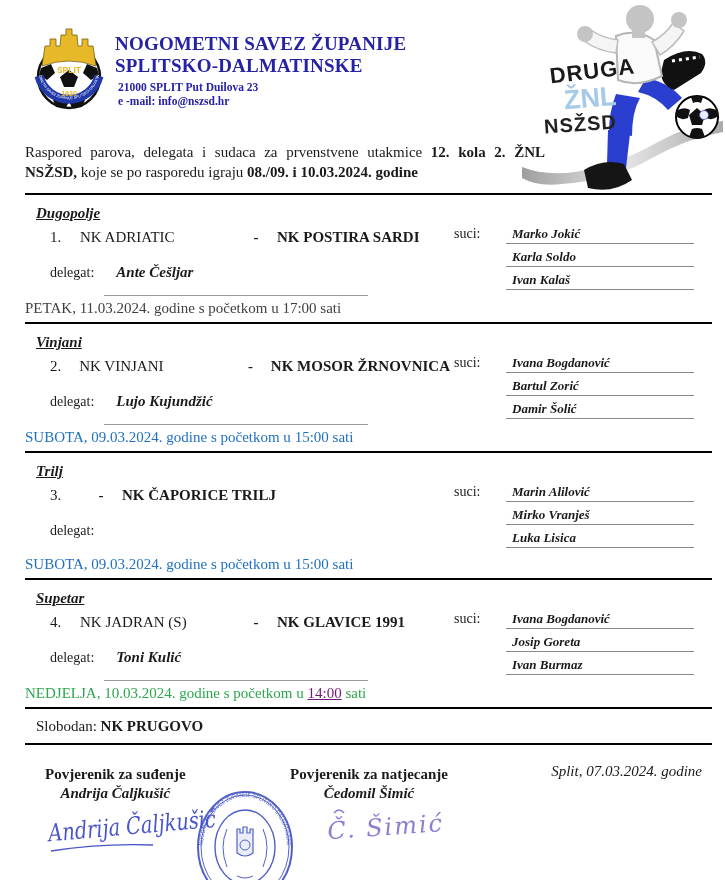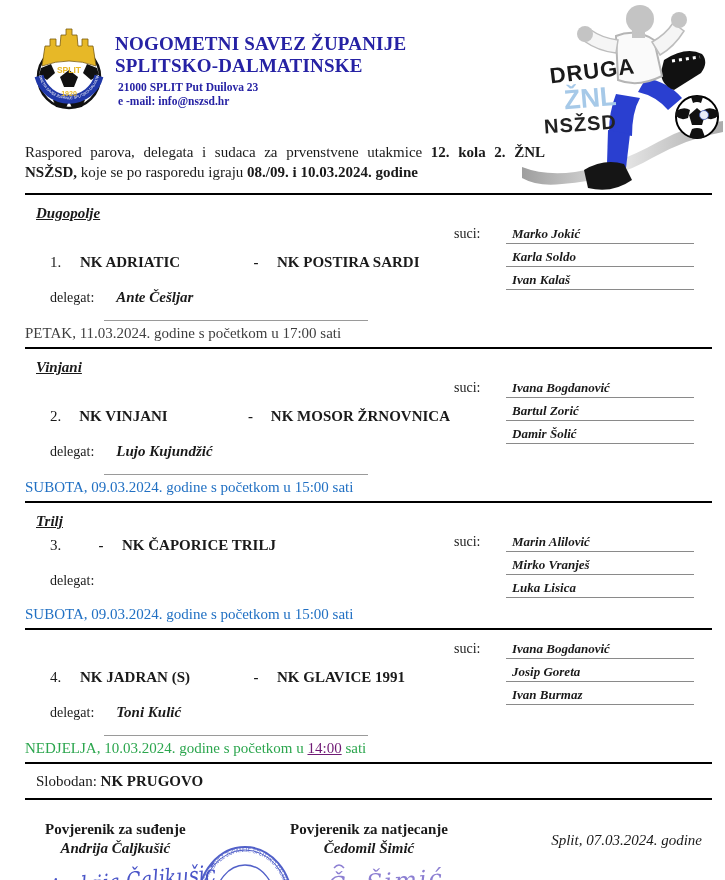--- a/index.html
+++ b/index.html
@@ -18,21 +18,21 @@
   .intro{margin:12px 180px 0 25px;font-size:15px;line-height:1.36;text-align:justify;}
   .b{font-weight:bold;}
   
   .main{margin:10px 13px 0 25px;border-top:2px solid #000;}
   .match-block{border-bottom:2px solid #000;padding:8px 0 3px;}
   .venue{margin-left:11px;font-size:15px;font-weight:bold;font-style:italic;text-decoration:underline;line-height:20px;}
   .match-content{display:flex;margin-top:2px;min-height:64px;}
   .match-left{width:425px;}
   .match-line{display:flex;align-items:baseline;margin:2px 0 0 25px;font-size:15px;line-height:20px;}
   .m-num{width:30px;}
-  .m-home{width:155px;font-weight:bold;margin-top:25px;}
+  .m-home{width:155px;font-weight:normal;}
   .m-dash{width:42px;text-align:center;font-weight:bold;}
   .m-away{font-weight:bold;white-space:nowrap;}
   .delegat-line{display:flex;align-items:baseline;margin:16px 0 0 25px;font-size:14px;line-height:19px;}
   .delegat-name{width:252px;margin-left:10px;padding:0 0 13px 12px;border-bottom:1.5px solid #9a9a9a;
                 font-weight:bold;font-style:italic;font-size:15px;}
   .match-right{display:flex;margin-left:auto;width:258px;font-size:14px;}
   .suci-label{width:52px;padding-top:1px;}
   .ref-list{width:188px;}
   .ref-name{border-bottom:1.2px solid #8a8a8a;font-weight:bold;font-style:italic;font-size:13px;
             line-height:17px;padding:0 0 1px 6px;margin-bottom:4px;}
@@ -43,21 +43,21 @@
   .time-red{color:#701a75;text-decoration:underline;}
   .slobodan-row{border-bottom:2px solid #000;padding:7px 0 7px 11px;font-size:15px;line-height:20px;}
   .slobodan-team{font-weight:bold;}
   
   .footer{position:relative;margin:16px 15px 0 25px;height:145px;}
   .f-col{position:absolute;top:4px;text-align:center;font-size:15px;line-height:19px;}
   .f-col1{left:20px;}
   .f-col2{left:265px;}
   .f-title{font-weight:bold;}
   .f-name{font-weight:bold;font-style:italic;}
-  .f-date{position:absolute;right:8px;top:16px;font-style:italic;font-size:15px;text-align:right;}
+  .f-date{position:absolute;right:8px;top:2px;font-style:italic;font-size:15px;text-align:right;}
   .stamp{position:absolute;left:170px;top:28px;opacity:.92;}
   .sig1{position:absolute;left:18px;top:38px;}
   .sig2{position:absolute;left:295px;top:42px;}
 </style>
 </head>
 <body>
 
 <div class="header">
 
   <svg class="logo" width="80" height="92" viewBox="0 0 80 92">
@@ -199,20 +199,21 @@
           <div class="ref-name">Marin Alilović</div>
           <div class="ref-name">Mirko Vranješ</div>
           <div class="ref-name">Luka Lisica</div>
         </div>
       </div>
     </div>
     <div class="schedule schedule--blue"><span>SUBOTA, 09.03.2024. godine s početkom u </span><span>15:00</span><span> sati</span></div>
   </section>
 
   <section class="match-block">
+    <div class="venue">Supetar</div>
     <div class="match-content">
       <div class="match-left">
         <div class="match-line">
           <span class="m-num">4.</span>
           <span class="m-home">NK JADRAN (S)</span>
           <span class="m-dash">-</span>
           <span class="m-away">NK GLAVICE 1991</span>
         </div>
         <div class="delegat-line">
           <span>delegat:</span>

